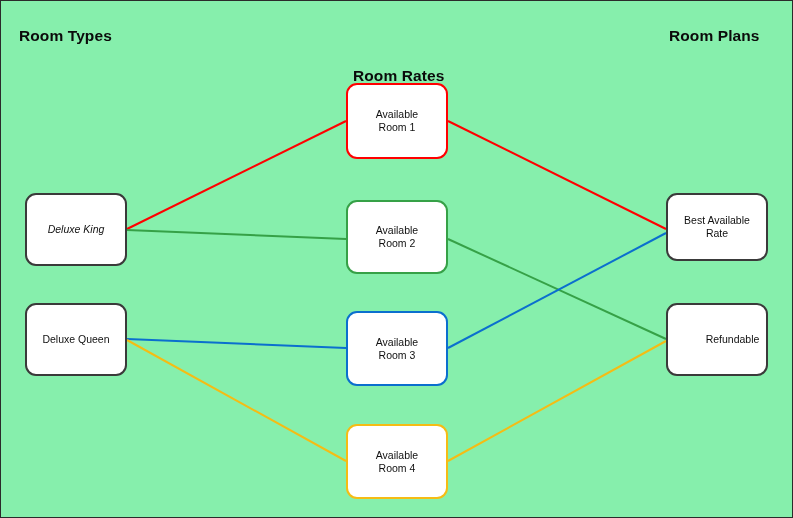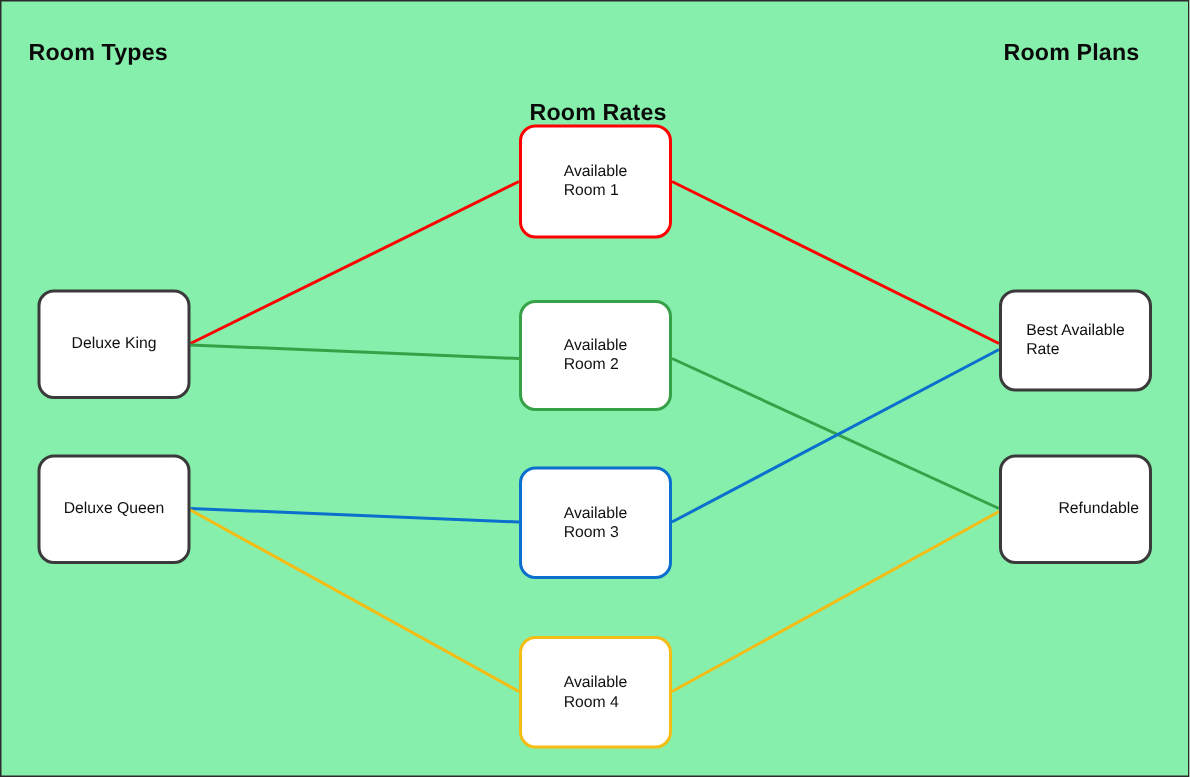--- a/index.html
+++ b/index.html
@@ -39,21 +39,21 @@
   .node {
     position: absolute;
     box-sizing: border-box;
     background: #ffffff;
     border-style: solid;
     border-width: 2px;
     border-radius: 11px;
     display: flex;
     align-items: center;
     justify-content: center;
-    text-align: left;
+    text-align: center;
     font-size: 10.5px;
     line-height: 13px;
     color: #101010;
     padding: 2px 6px;
     white-space: pre-line;
   }
   .node.plain {
     border-color: #3a3a3a;
   }
 </style>
@@ -73,21 +73,21 @@
       <line x1="447" y1="460" x2="665" y2="340" stroke="#f5bc14" stroke-width="2" stroke-linecap="butt"></line>
     </svg>
 
   <div id="headers">
       <div class="col-header" style="left: 18px; top: 26px;">Room Types</div>
       <div class="col-header" style="left: 352px; top: 26px; margin-top: 40px;">Room Rates</div>
       <div class="col-header" style="left: 668px; top: 26px;">Room Plans</div>
     </div>
 
   <div id="nodes">
-      <div class="node plain" style="left: 24px; top: 192px; width: 102px; height: 73px; border-color: rgb(58, 58, 58);">Deluxe King</div>
+      <div class="node plain" style="left: 24px; top: 192px; width: 102px; height: 73px; border-color: rgb(58, 58, 58); font-style: italic;">Deluxe King</div>
       <div class="node plain" style="left: 24px; top: 302px; width: 102px; height: 73px; border-color: rgb(58, 58, 58);">Deluxe Queen</div>
       <div class="node" style="left: 345px; top: 82px; width: 102px; height: 76px; border-color: rgb(255, 0, 0);">Available
 Room 1</div>
       <div class="node" style="left: 345px; top: 199px; width: 102px; height: 74px; border-color: rgb(54, 161, 71);">Available
 Room 2</div>
       <div class="node" style="left: 345px; top: 310px; width: 102px; height: 75px; border-color: rgb(11, 111, 206);">Available
 Room 3</div>
       <div class="node" style="left: 345px; top: 423px; width: 102px; height: 75px; border-color: rgb(245, 188, 20);">Available
 Room 4</div>
       <div class="node plain" style="left: 665px; top: 192px; width: 102px; height: 68px; border-color: rgb(58, 58, 58);">Best Available

